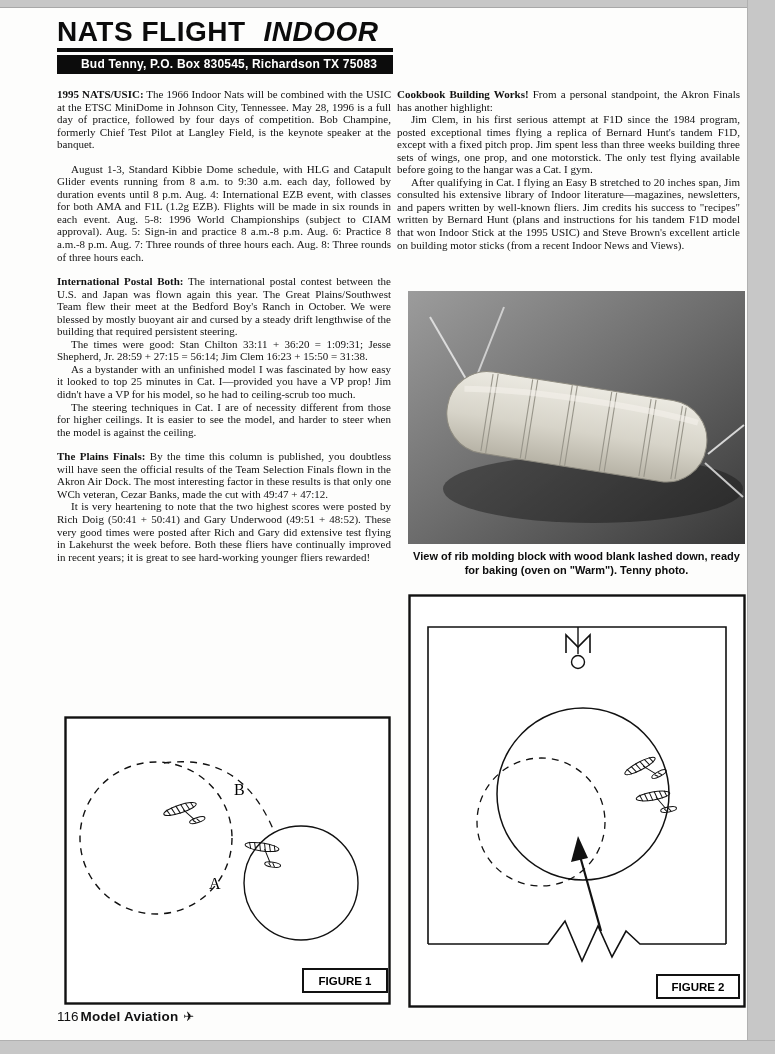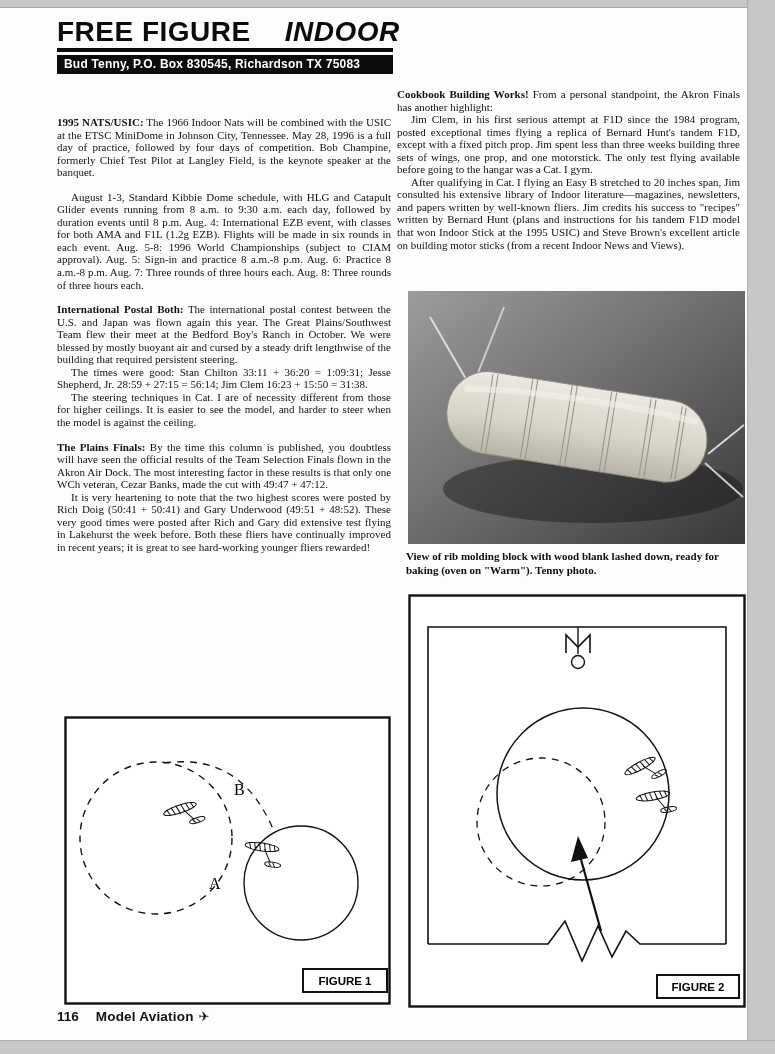--- a/index.html
+++ b/index.html
@@ -17,58 +17,58 @@
   .edge-top    { left:0; top:0; width:775px; height:8px; border-bottom:1px solid #a8a8a8; }
   .edge-right  { right:0; top:0; width:28px; height:1054px; border-left:1px solid #b0b0b0; }
   .edge-bottom { left:0; bottom:0; width:775px; height:14px; border-top:1px solid #b0b0b0; }
 
   
   .masthead { position:absolute; left:57px; top:17px; width:336px; }
   .masthead-title {
     font-family:"Liberation Sans", sans-serif; font-weight:bold;
     font-size:28px; line-height:30px; letter-spacing:0.5px; color:#0c0c0c; white-space:nowrap;
   }
-  .masthead-title .accent { font-style:italic; margin-left:34px; }
+  .masthead-title .accent { font-style:italic; margin-left:18px; }
   .masthead-rule { margin-top:1px; height:4px; background:#0c0c0c; }
   .masthead-bar {
     margin-top:3px; height:19px; background:#0c0c0c; color:#ffffff;
     font-family:"Liberation Sans", sans-serif; font-weight:bold; font-size:12px;
-    line-height:19px; padding-left:7px; letter-spacing:0.2px; white-space:nowrap;
+    line-height:19px; padding-left:24px; letter-spacing:0.2px; white-space:nowrap;
   }
 
   
   .col-text { position:absolute; font-size:11px; line-height:12.55px; text-align:justify; }
-  #left-text  { left:57px;  top:88px; width:334px; height:628px; overflow:hidden;margin-top:28px; }
+  #left-text  { left:57px;  top:88px; width:334px; height:628px; overflow:hidden; }
   #right-text { left:397px; top:88px; width:343px; height:202px; overflow:hidden; }
   .sec + .sec { margin-top:12px; }
   .col-text p { text-indent:14px; }
   .col-text p.first { text-indent:0; }
   .col-text b.lead { font-weight:bold; }
 
   
   #photo { position:absolute; left:408px; top:291px; }
   #photo-caption {
     position:absolute; left:406px; top:550px; width:341px;
-    font-family:Liberation Serif, serif; font-weight:bold;
-    font-size:11px; line-height:13.5px; color:#0c0c0c; text-align:left;
+    font-family:Liberation Sans, sans-serif; font-weight:bold;
+    font-size:11px; line-height:13.5px; color:#0c0c0c; text-align:center;
   }
 
   
   #figure1 { position:absolute; left:64px;  top:716px; }
   #figure2 { position:absolute; left:408px; top:594px; }
   .fig-label-text { font-family:"Liberation Sans", sans-serif; font-weight:bold; font-size:11.5px; }
   .point-label { font-family:"Liberation Serif", serif; font-size:16px; }
 
   
   #footer {
     position:absolute; left:57px; top:1009px;
     font-family:"Liberation Sans", sans-serif; font-size:13.5px; color:#111;
   }
-  #footer .num { font-weight:bold; margin-right:9px; }
-  #footer .mag { font-weight:bold; letter-spacing:0.2px;margin-left:8px; }
+  #footer .num { font-weight:normal; margin-right:2px; }
+  #footer .mag { font-weight:bold; letter-spacing:0.2px; }
   #footer .plane { margin-left:5px; font-size:13px; }
 
   .defs-holder { position:absolute; width:0; height:0; overflow:hidden; }
 </style>
 </head>
 <body>
 
 <svg class="defs-holder" aria-hidden="true">
   <defs>
     <g id="plane-sketch" fill="none" stroke-linecap="round">
@@ -92,38 +92,39 @@
 </svg>
 
 <div class="page">
 
   <div class="edge edge-top"></div>
   <div class="edge edge-right"></div>
   <div class="edge edge-bottom"></div>
 
   <div class="masthead">
     <div class="masthead-title">
-      <span>FREE FIGURE</span><span class="accent">INDOOR</span>
+      <span>NATS FLIGHT</span><span class="accent">INDOOR</span>
     </div>
     <div class="masthead-rule"></div>
     <div class="masthead-bar">
       <span>Bud Tenny, P.O. Box 830545, Richardson TX  75083</span>
     </div>
   </div>
 
   <div id="left-text" class="col-text">
     <div class="sec">
       <p class="first"><b class="lead">1995 NATS/USIC:</b><span> The 1966 Indoor Nats will be combined with the USIC at the ETSC MiniDome in Johnson City, Tennessee. May 28, 1996 is a full day of practice, followed by four days of competition. Bob Champine, formerly Chief Test Pilot at Langley Field, is the keynote speaker at the banquet.</span></p>
     </div>
     <div class="sec">
       <p>August 1-3, Standard Kibbie Dome schedule, with HLG and Catapult Glider events running from 8 a.m. to 9:30 a.m. each day, followed by duration events until 8 p.m. Aug. 4: International EZB event, with classes for both AMA and F1L (1.2g EZB). Flights will be made in six rounds in each event. Aug. 5-8: 1996 World Championships (subject to CIAM approval). Aug. 5: Sign-in and practice 8 a.m.-8 p.m. Aug. 6: Practice 8 a.m.-8 p.m. Aug. 7: Three rounds of three hours each. Aug. 8: Three rounds of three hours each.</p>
     </div>
     <div class="sec">
       <p class="first"><b class="lead">International Postal Both:</b><span> The international postal contest between the U.S. and Japan was flown again this year. The Great Plains/Southwest Team flew their meet at the Bedford Boy's Ranch in October. We were blessed by mostly buoyant air and cursed by a steady drift lengthwise of the building that required persistent steering.</span></p>
       <p>The times were good: Stan Chilton 33:11 + 36:20 = 1:09:31;  Jesse Shepherd, Jr. 28:59 + 27:15 = 56:14; Jim Clem 16:23 + 15:50 = 31:38.</p>
+      <p>As a bystander with an unfinished model I was fascinated by how easy it looked to top 25 minutes in Cat. I—provided you have a VP prop! Jim didn't have a VP for his model, so he had to ceiling-scrub too much.</p>
       <p>The steering techniques in Cat. I are of necessity different from those for higher ceilings. It is easier to see the model, and harder to steer when the model is against the ceiling.</p>
     </div>
     <div class="sec">
       <p class="first"><b class="lead">The Plains Finals:</b><span> By the time this column is published, you doubtless will have seen the official results of the Team Selection Finals flown in the Akron Air Dock. The most interesting factor in these results is that only one WCh veteran, Cezar Banks, made the cut with 49:47 + 47:12.</span></p>
       <p>It is very heartening to note that the two highest scores were posted by Rich Doig (50:41 + 50:41) and Gary Underwood (49:51 + 48:52). These very good times were posted after Rich and Gary did extensive test flying in Lakehurst the week before. Both these fliers have continually improved in recent years; it is great to see hard-working younger fliers rewarded!</p>
     </div>
   </div>
 
   <div id="right-text" class="col-text">
     <div class="sec">

